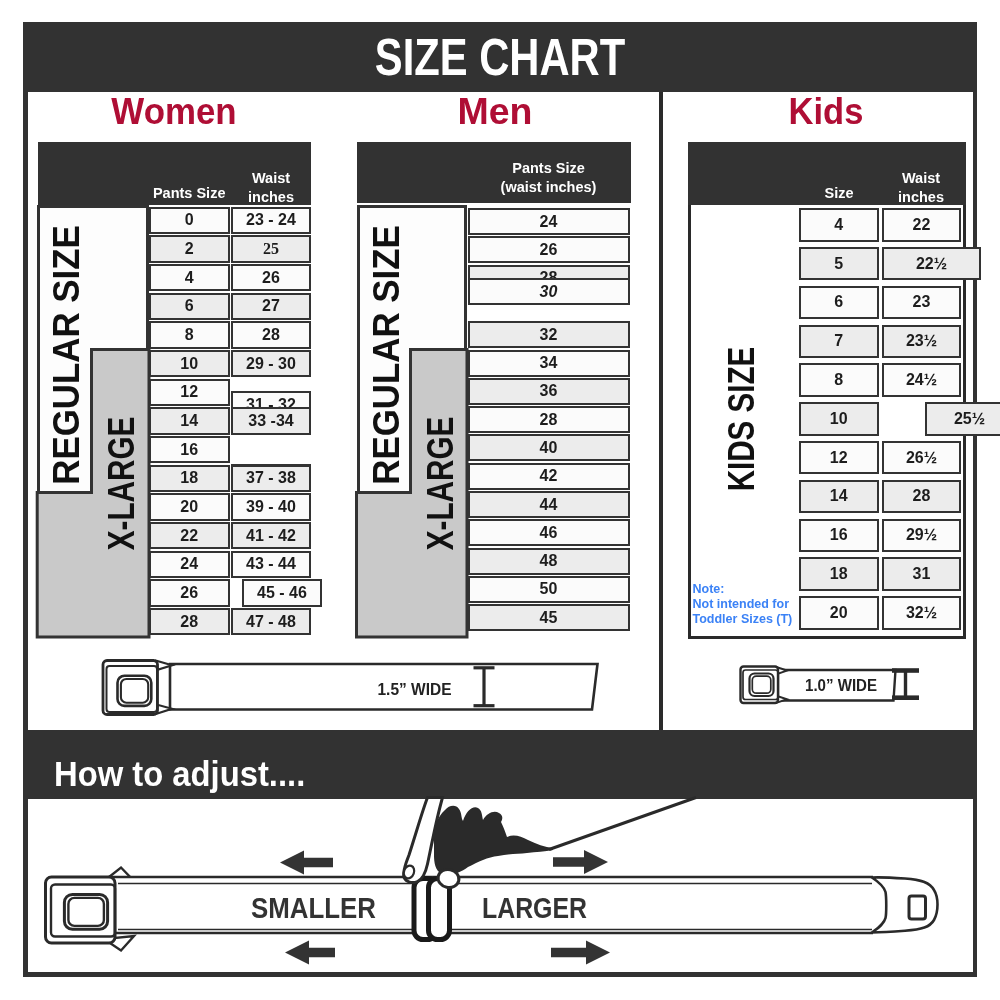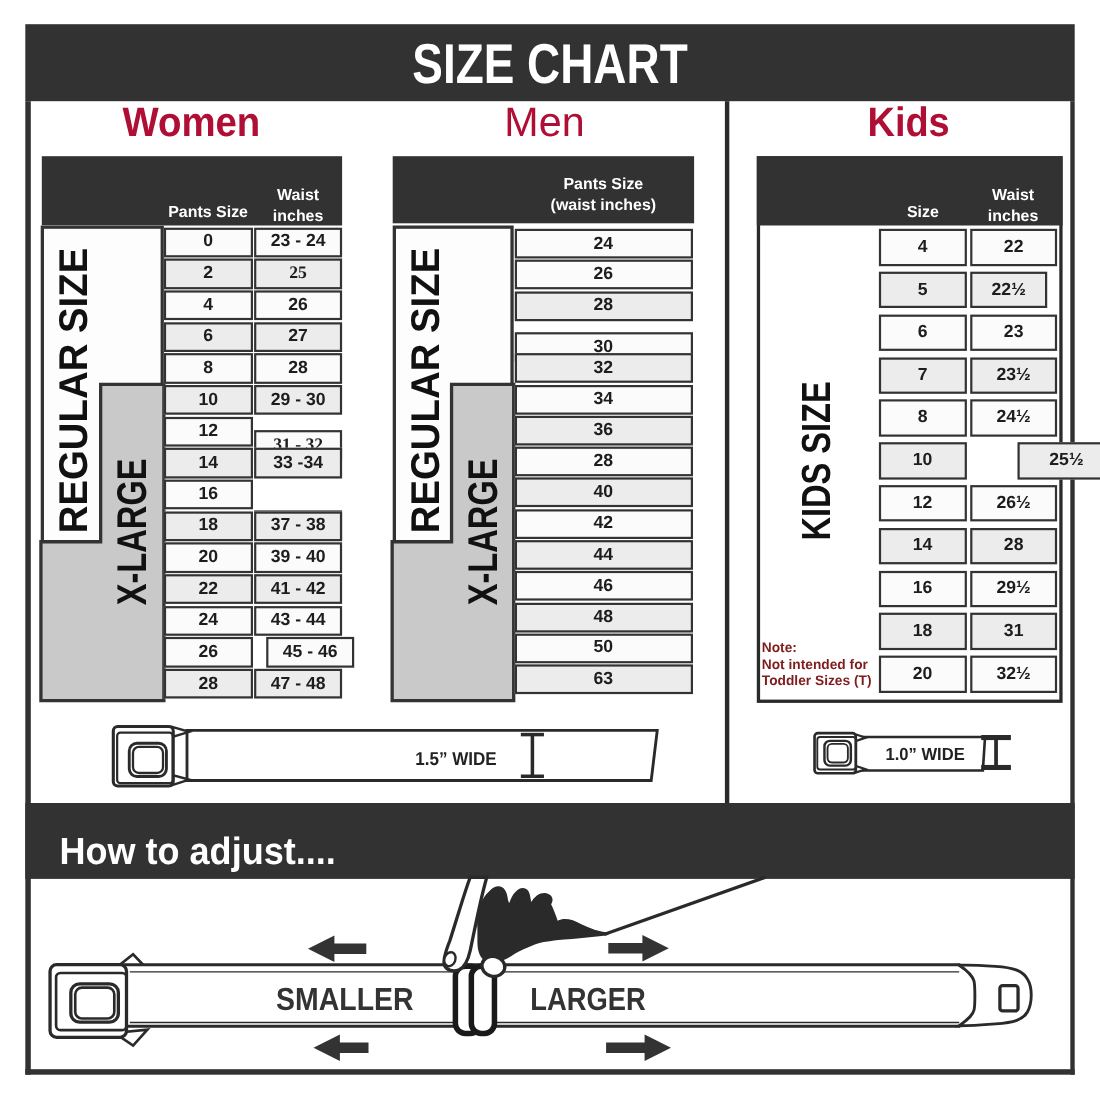--- a/index.html
+++ b/index.html
@@ -43,21 +43,21 @@
   </svg>
 
   <div class="rot" style="left:42.3px;top:240px;width:50px;height:230px;font-size:36.5px;">
       <span style="transform:rotate(-90deg) scaleX(0.955);">REGULAR SIZE</span>
     </div>
 
   <div class="rot" style="left:96.4px;top:368px;width:50px;height:230px;font-size:37.8px;">
       <span style="transform:rotate(-90deg) scaleX(0.785);">X-LARGE</span>
     </div>
 
-  <div class="abs" style="left:395px;top:95px;width:200px;text-align:center;color:#af0e35;font-weight:normal;font-size:37.5px;line-height:33px;">Men</div>
+  <div class="abs" style="left:395px;top:95px;width:200px;text-align:center;color:#af0e35;font-weight:bold;font-size:37.5px;line-height:33px;">Men</div>
 
   <div class="abs" style="left:356.5px;top:142px;width:274px;height:61px;background:#323232;"></div>
 
   <div class="hdrtxt" style="left:468px;top:159px;width:161px;">Pants Size<br>(waist inches)</div>
 
   <div class="abs" style="left:356.5px;top:205px;width:110.5px;height:289px;background:#fdfdfd;border:3px solid #333;box-sizing:border-box;"></div>
 
   <svg class="abs" style="left:0;top:0;" width="1000" height="1000" viewBox="0 0 1000 1000" pointer-events="none">
     <polygon points="410.5,349.5 467,349.5 467,637 356.5,637 356.5,492.5 410.5,492.5" fill="#c9c9c9" stroke="#333" stroke-width="3"></polygon>
   </svg>
@@ -77,21 +77,21 @@
   <div class="abs" style="left:688px;top:142px;width:278px;height:63px;background:#323232;"></div>
 
   <div class="hdrtxt" style="left:789px;top:184px;width:100px;">Size</div>
 
   <div class="hdrtxt" style="left:871px;top:169px;width:100px;">Waist<br>inches</div>
 
   <div class="rot" style="left:717.3px;top:304.4px;width:50px;height:230px;font-size:37px;">
       <span style="transform:rotate(-90deg) scaleX(0.8);">KIDS SIZE</span>
     </div>
 
-  <div class="abs" style="left:692.5px;top:582px;width:110px;font-size:12.5px;font-weight:bold;color:#7f1d1d;line-height:15.2px;">Note:<br>Not intended for<br>Toddler Sizes (T)</div>
+  <div class="abs" style="left:692.5px;top:582px;width:110px;font-size:12.5px;font-weight:bold;color:#3b82f6;line-height:15.2px;">Note:<br>Not intended for<br>Toddler Sizes (T)</div>
 
   <div id="wrows">
 
   <div>
         <div class="cell cw" style="left:149px;top:206.8px;width:80.5px;height:27.3px;border-width:2.6px;">0</div>
         <div class="cell cw" style="left:231px;top:206.8px;width:80px;height:27.3px;border-width:2.6px;">23 - 24</div>
       </div>
 
   <div>
         <div class="cell cg" style="left:149px;top:235.45px;width:80.5px;height:27.3px;border-width:2.6px;">2</div>
@@ -113,21 +113,21 @@
         <div class="cell cw" style="left:231px;top:321.4px;width:80px;height:27.3px;border-width:2.6px;">28</div>
       </div>
 
   <div>
         <div class="cell cg" style="left:149px;top:350.05px;width:80.5px;height:27.3px;border-width:2.6px;">10</div>
         <div class="cell cg" style="left:231px;top:350.05px;width:80px;height:27.3px;border-width:2.6px;">29 - 30</div>
       </div>
 
   <div>
         <div class="cell cw" style="left:149px;top:378.7px;width:80.5px;height:27.3px;border-width:2.6px;">12</div>
-        <div class="cell cw" style="left:231px;top:391px;width:80px;height:27.3px;border-width:2.6px;font-family:Liberation Serif, serif;">31 - 32</div>
+        <div class="cell cw" style="left:231px;top:391px;width:80px;height:27.3px;border-width:2.6px;">31 - 32</div>
       </div>
 
   <div>
         <div class="cell cg" style="left:149px;top:407.35px;width:80.5px;height:27.3px;border-width:2.6px;">14</div>
         <div class="cell cg" style="left:231px;top:407.35px;width:80px;height:27.3px;border-width:2.6px;">33 -34</div>
       </div>
 
   <div>
         <div class="cell cw" style="left:149px;top:436.0px;width:80.5px;height:27.3px;border-width:2.6px;">16</div>
         <div class="cell cw" style="left:231px;top:436.0px;width:80px;height:27.3px;border-width:2.6px;margin-top:28px;">35 -36</div>
@@ -172,21 +172,21 @@
 
   <div>
         <div class="cell cw" style="left:467.5px;top:236.3px;width:162px;height:27px;border-width:2.6px;">26</div>
       </div>
 
   <div>
         <div class="cell cg" style="left:467.5px;top:264.6px;width:162px;height:27px;border-width:2.6px;">28</div>
       </div>
 
   <div>
-        <div class="cell cw" style="left:467.5px;top:302px;width:162px;height:27px;border-width:2.6px;">30</div>
+        <div class="cell cw" style="left:467.5px;top:278px;width:162px;height:27px;border-width:2.6px;font-style:italic;">30</div>
       </div>
 
   <div>
         <div class="cell cg" style="left:467.5px;top:321.2px;width:162px;height:27px;border-width:2.6px;">32</div>
       </div>
 
   <div>
         <div class="cell cw" style="left:467.5px;top:349.5px;width:162px;height:27px;border-width:2.6px;">34</div>
       </div>
 
@@ -216,34 +216,34 @@
 
   <div>
         <div class="cell cg" style="left:467.5px;top:547.6px;width:162px;height:27px;border-width:2.6px;">48</div>
       </div>
 
   <div>
         <div class="cell cw" style="left:467.5px;top:575.9px;width:162px;height:27px;border-width:2.6px;">50</div>
       </div>
 
   <div>
-        <div class="cell cg" style="left:467.5px;top:604.2px;width:162px;height:27px;border-width:2.6px;">63</div>
+        <div class="cell cg" style="left:467.5px;top:604.2px;width:162px;height:27px;border-width:2.6px;">45</div>
       </div>
   </div>
 
   <div id="krows">
 
   <div>
         <div class="cell cw" style="left:798.7px;top:208.1px;width:80px;height:33.5px;border-width:2.8px;">4</div>
         <div class="cell cw" style="left:882px;top:208.1px;width:79px;height:33.5px;border-width:2.8px;">22</div>
       </div>
 
   <div>
         <div class="cell cg" style="left:798.7px;top:246.9px;width:80px;height:33.5px;border-width:2.8px;">5</div>
-        <div class="cell cg" style="left:882px;top:246.9px;width:70px;height:33.5px;border-width:2.8px;">22½</div>
+        <div class="cell cg" style="left:882px;top:246.9px;width:99px;height:33.5px;border-width:2.8px;">22½</div>
       </div>
 
   <div>
         <div class="cell cw" style="left:798.7px;top:285.7px;width:80px;height:33.5px;border-width:2.8px;">6</div>
         <div class="cell cw" style="left:882px;top:285.7px;width:79px;height:33.5px;border-width:2.8px;">23</div>
       </div>
 
   <div>
         <div class="cell cg" style="left:798.7px;top:324.5px;width:80px;height:33.5px;border-width:2.8px;">7</div>
         <div class="cell cg" style="left:882px;top:324.5px;width:79px;height:33.5px;border-width:2.8px;">23½</div>

